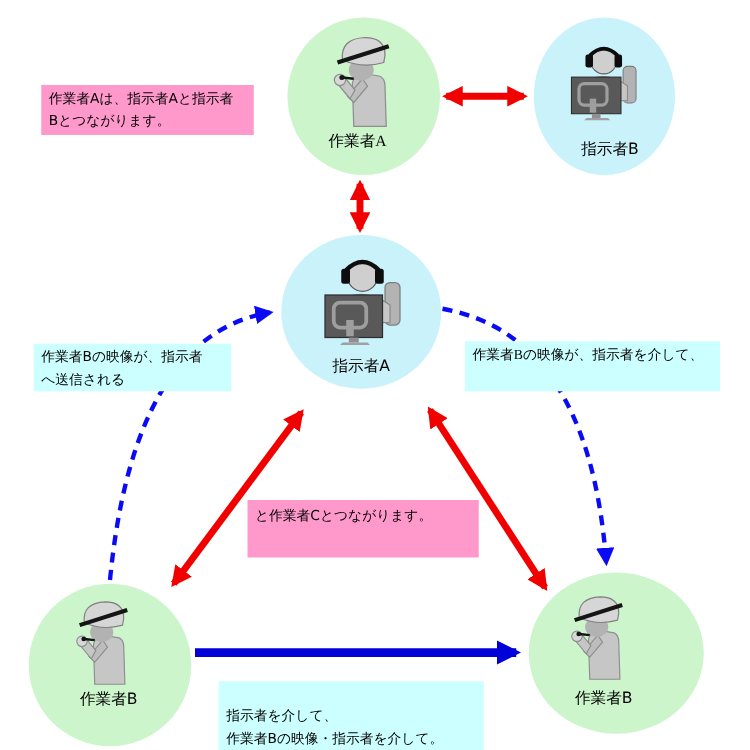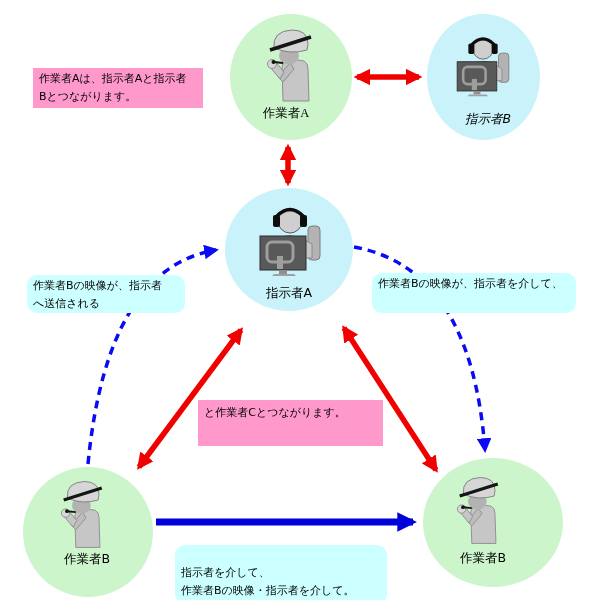--- a/index.html
+++ b/index.html
@@ -15,21 +15,21 @@
     position:absolute;transform:translateX(-50%);
     font-size:12.5px;line-height:14px;white-space:nowrap;z-index:5;
   }
   .icon{position:absolute;z-index:4;}
   .arrows{position:absolute;left:0;top:0;z-index:6;}
   .callout{
     position:absolute;z-index:8;font-size:11px;line-height:18px;
     padding:2px 6px;white-space:nowrap;
   }
   .callout.pink{background:var(--c-pink,#ff99cc);}
-  .callout.cyan{background:var(--c-cyan,#ccffff);border-radius:10px;}
+  .callout.cyan{background:var(--c-cyan,#ccffff);}
   .red-line{stroke:var(--c-red,#f10000);stroke-width:5.5;fill:none;}
   .blue-line{stroke:var(--c-blue,#0000dd);stroke-width:7;fill:none;}
   .bdash-line{stroke:var(--c-blue-dash,#0808ff);stroke-width:3.5;fill:none;stroke-dasharray:8 6;}
   .mk-red{fill:var(--c-red,#f10000);}
   .mk-blue{fill:var(--c-blue,#0000dd);}
   .mk-bdash{fill:var(--c-blue-dash,#0808ff);}
 </style>
 </head>
 <body>
 
@@ -113,21 +113,21 @@
       <circle cx="6" cy="37" r="4.5" fill="#d8d8d8" stroke="#8e8e8e"></circle>
       <ellipse cx="23" cy="29" rx="10" ry="8.5" fill="#b2b2b2"></ellipse>
       <path d="M8,21 Q6,4 26,3 Q42,3 42,17 L41,23 Q24,28 8,21 Z" fill="#d6d6d6" stroke="#808080"></path>
       <path d="M4,23 L45,10" stroke="#151515" stroke-width="3.5"></path>
       <path d="M8,35 L17,36" stroke="#151515" stroke-width="2"></path>
       <circle cx="7.5" cy="35" r="2" fill="#151515"></circle>
     </g>
   </svg>
 
   <div class="node-label" style="left:286px;top:106px;font-family:Liberation Serif, serif;">作業者A</div>
-  <div class="node-label" style="left:488px;top:112px;font-style:italic;">指示者B</div>
+  <div class="node-label" style="left:488px;top:112px;">指示者B</div>
   <div class="node-label" style="left:289px;top:286px;">指示者A</div>
   <div class="node-label" style="left:87px;top:552px;">作業者B</div>
   <div class="node-label" style="left:483px;top:551px;">作業者B</div>
 
   <svg class="arrows" width="600" height="600" viewBox="0 0 600 600">
     <defs>
       <marker id="mr" viewBox="0 0 10 10" refX="8" refY="5" markerWidth="3" markerHeight="3" orient="auto-start-reverse">
         <path d="M0,0 L10,5 L0,10 Z" class="mk-red"></path>
       </marker>
       <marker id="mb" viewBox="0 0 10 10" refX="8" refY="5" markerWidth="2.8" markerHeight="2.8" orient="auto">
@@ -149,21 +149,21 @@
   <div class="callout pink" style="left:33px;top:68px;width:158px;height:36px;">
     <div>作業者Aは、指示者Aと指示者</div>
     <div>Bとつながります。</div>
   </div>
 
   <div class="callout cyan" style="left:27px;top:275px;width:146px;height:34px;">
     <div>作業者Bの映像が、指示者</div>
     <div>へ送信される</div>
   </div>
 
-  <div class="callout cyan" style="left:372px;top:273px;width:192px;height:36px;">
+  <div class="callout cyan" style="left:372px;top:273px;width:192px;height:36px;font-family:Liberation Serif, serif;">
     <div>作業者Bの映像が、指示者を介して、</div>
   </div>
 
   <div class="callout pink" style="left:198px;top:400px;width:173px;height:40px;padding-top:4px;">
     <div>と作業者Cとつながります。</div>
   </div>
 
   <div class="callout cyan" style="left:175px;top:545px;width:200px;height:38px;padding-top:19px;">
     <div>指示者を介して、</div>
     <div>作業者Bの映像・指示者を介して。</div>

